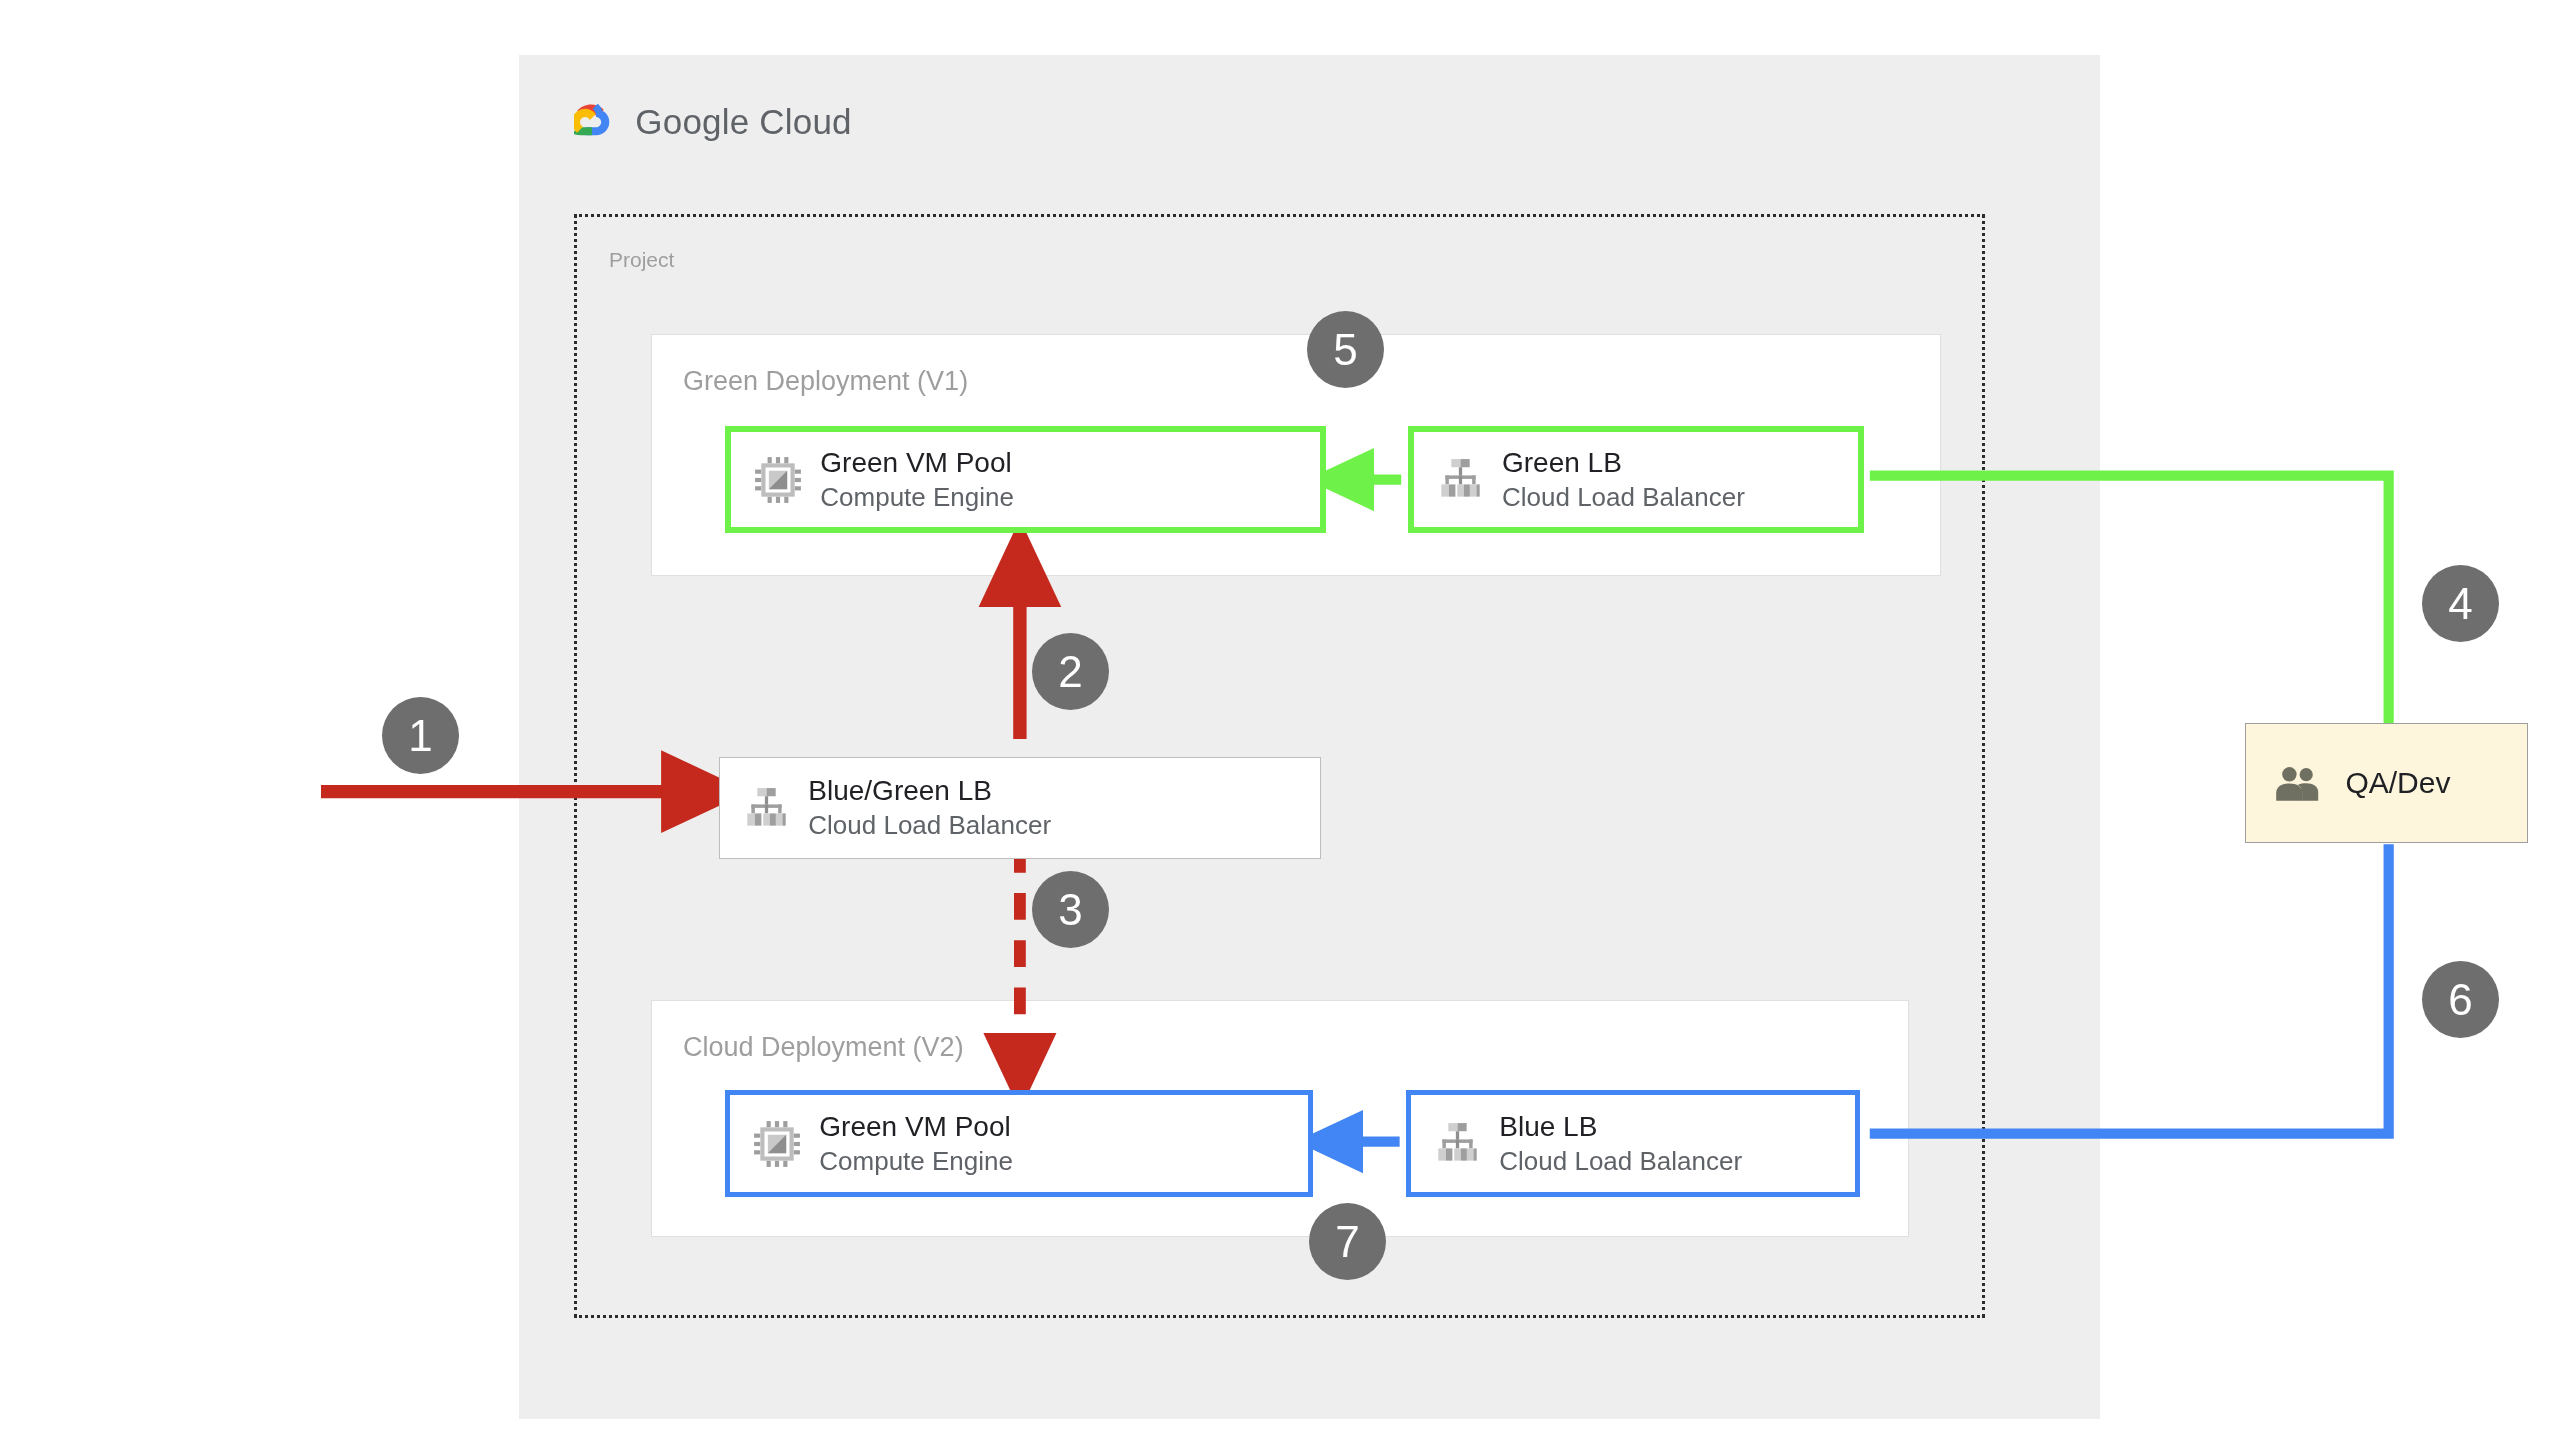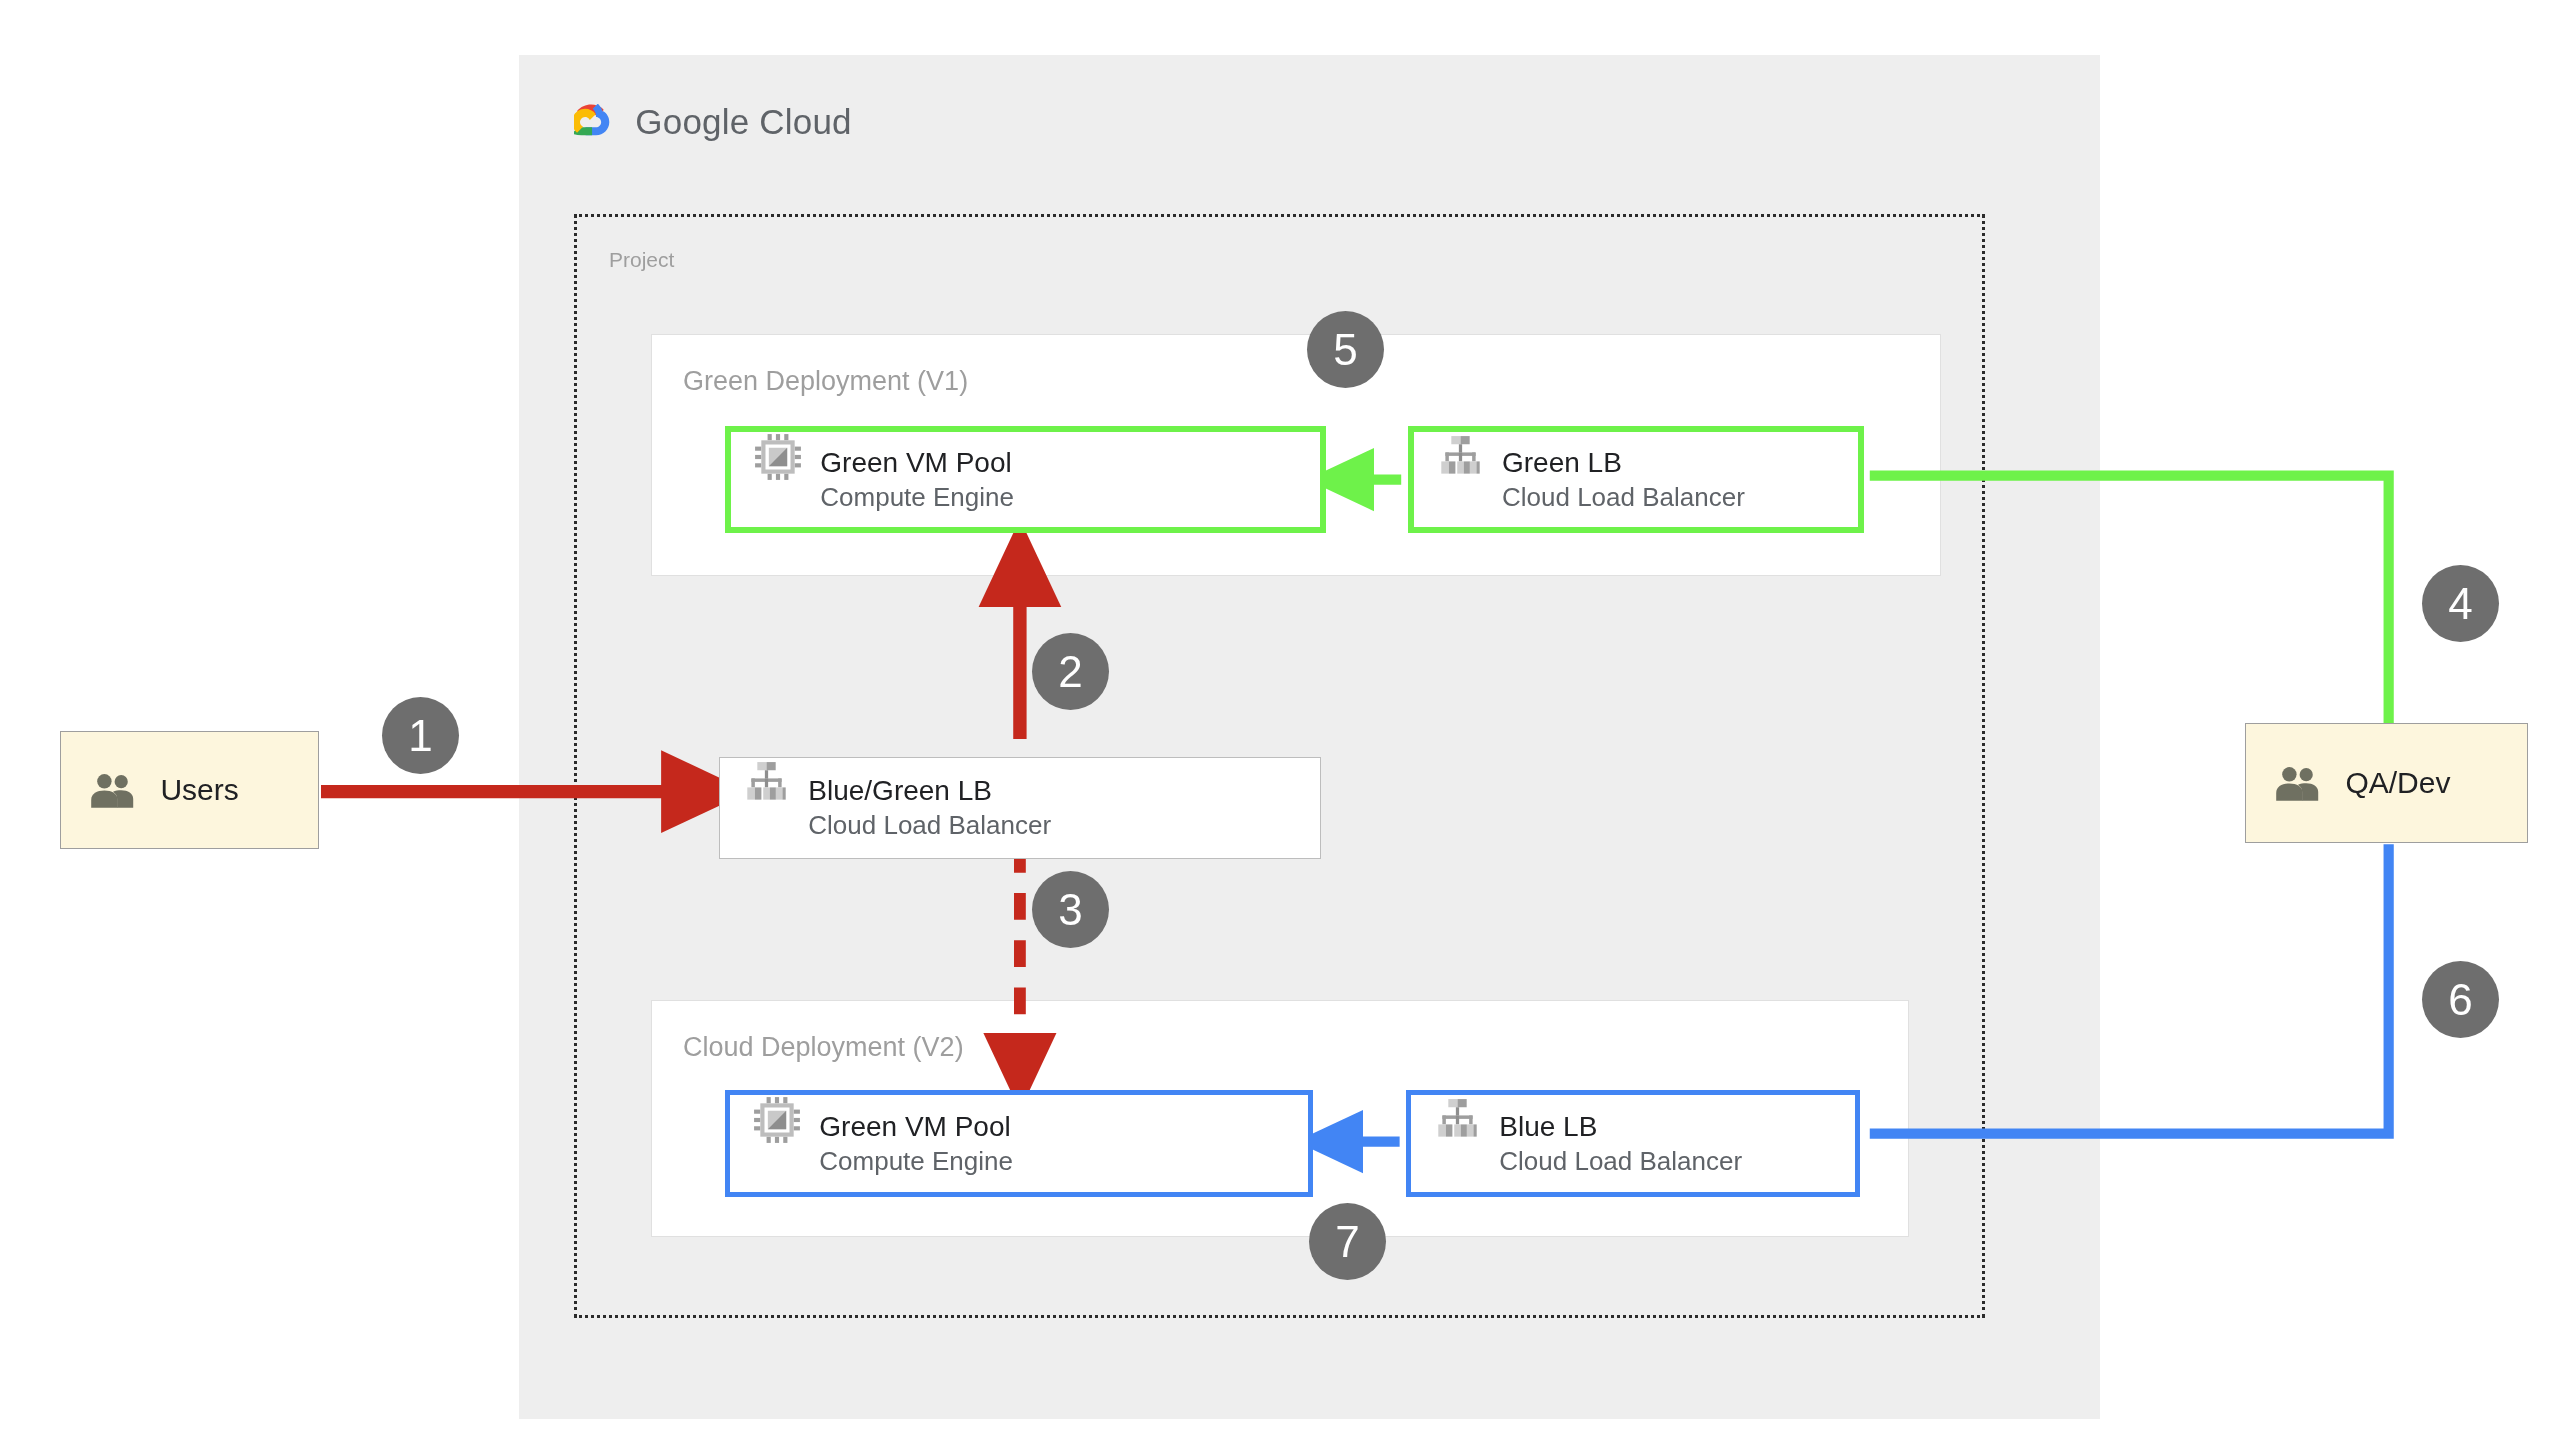--- a/index.html
+++ b/index.html
@@ -72,20 +72,21 @@
   }
   .zone-label.green-label { left: 683px; top: 366px; }
   .zone-label.blue-label  { left: 683px; top: 1032px; }
 
   
   .card {
     position: absolute;
     background: #ffffff;
     box-sizing: border-box;
     display: flex;
+    align-items: center;
     padding-left: 22px;
     gap: 17.3px;
   }
   .card.plain  { border: 1.6px solid #bdbdbd; margin-top: 16px; }
   .card.green  { border: 6.3px solid #6ef24a; }
   .card.blue   { border: 5.5px solid #4285f4; }
 
   .card-green-vm { left: 725px;  top: 426px;  width: 601px; height: 107px; }
   .card-green-lb { left: 1408px; top: 426px;  width: 456px; height: 107px; gap: 17px; }
   .card-bg-lb    { left: 719px;  top: 741px;  width: 602px; height: 102px; }
@@ -329,31 +330,20 @@
         <rect x="16.6" y="14.4" width="3.2" height="6" fill="#cfcfcf"></rect>
         <rect x="19.8" y="14.4" width="1.6" height="6" fill="#9e9e9e"></rect>
       </svg>
     </span>
     <div class="card-text">
       <span class="card-title">Blue LB</span>
       <span class="card-sub">Cloud Load Balancer</span>
     </div>
   </div>
 
-  <div class="actor actor-users">
-    <span>
-      <svg class="icon" width="52" height="41" viewBox="0 0 26 20">
-        <circle cx="8.2" cy="5.4" r="3.6" fill="#6f7061"></circle>
-        <circle cx="16.6" cy="5.6" r="3.3" fill="#6f7061"></circle>
-        <path d="M1.6 18.6 v-4.0 c0-3.0 2.9-4.6 6.6-4.6 c3.7,0 6.6,1.6 6.6,4.6 v4.0 z" fill="#6f7061"></path>
-        <path d="M14.6 18.6 v-4.2 c0-1.7-0.8-3.0-2.1-3.8 c1.2-0.5 2.6-0.7 4.1-0.7 c3.4,0 6.0,1.5 6.0,4.3 v4.4 z" fill="#6f7061"></path>
-      </svg>
-    </span>
-    <span class="actor-label">Users</span>
-  </div>
 
   <div class="actor actor-qadev">
     <span>
       <svg class="icon" width="52" height="41" viewBox="0 0 26 20">
         <circle cx="8.2" cy="5.4" r="3.6" fill="#6f7061"></circle>
         <circle cx="16.6" cy="5.6" r="3.3" fill="#6f7061"></circle>
         <path d="M1.6 18.6 v-4.0 c0-3.0 2.9-4.6 6.6-4.6 c3.7,0 6.6,1.6 6.6,4.6 v4.0 z" fill="#6f7061"></path>
         <path d="M14.6 18.6 v-4.2 c0-1.7-0.8-3.0-2.1-3.8 c1.2-0.5 2.6-0.7 4.1-0.7 c3.4,0 6.0,1.5 6.0,4.3 v4.4 z" fill="#6f7061"></path>
       </svg>
     </span>

